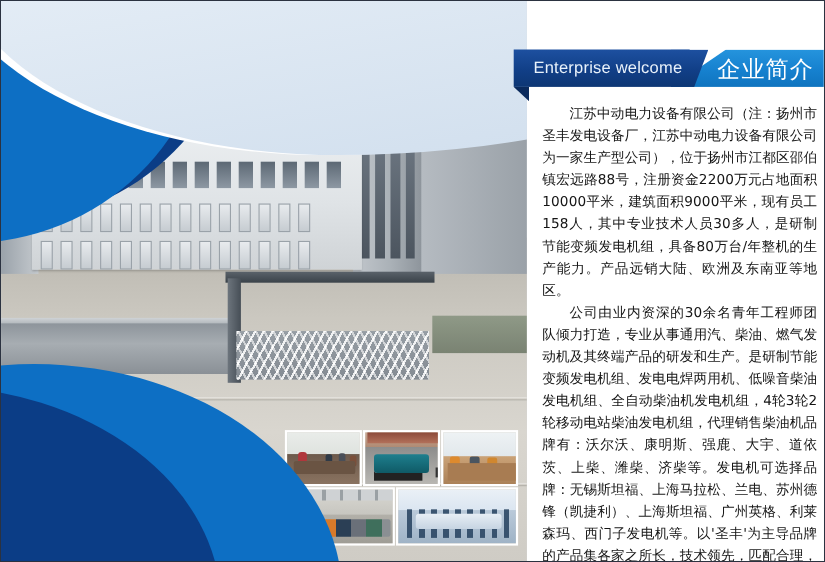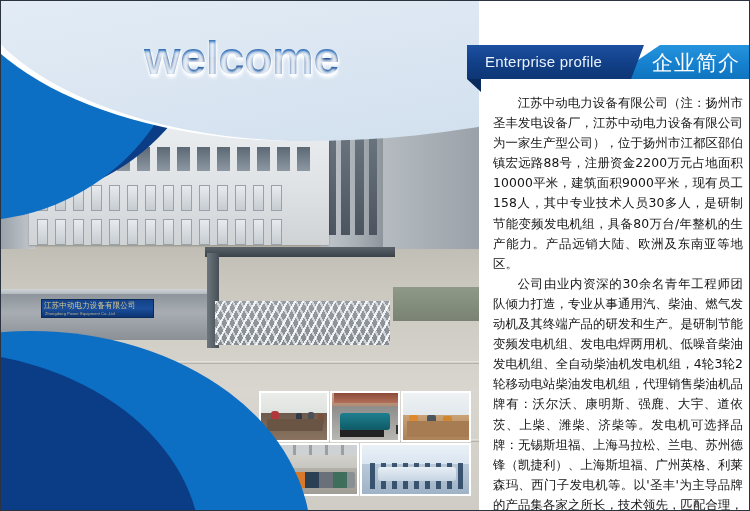--- a/index.html
+++ b/index.html
@@ -317,24 +317,20 @@
         <div class="win"></div>
         <div class="win"></div>
       <div class="win"></div>
         <div class="win"></div>
     </div>
 
     <div class="bld-sign">中动电力</div>
 
     <div class="wall-cap"></div>
     <div class="wall"></div>
-    <div class="signboard">
-      <div class="cn">江苏中动电力设备有限公司</div>
-      <div class="en">Zhongdong Power Equipment Co.,Ltd</div>
-    </div>
 
     <div class="gate-beam"></div>
     <div class="gate-post"></div>
     <div class="gate"></div>
     <div class="shrub"></div>
 
     <div class="joint" style="left:0;top:360px;width:478px;"></div>
     <div class="jointd" style="left:0;top:362px;width:478px;"></div>
     <div class="joint" style="left:0;top:438px;width:478px;"></div>
     <div class="jointd" style="left:0;top:440px;width:478px;"></div>
@@ -357,33 +353,32 @@
       </div>
     </div>
 
     <div class="swoosh-tl"></div>
     <div class="swoosh-tl2"></div>
     <div class="header-wedge-edge"></div>
     <div class="header-wedge"></div>
     <div class="swoosh-bl"></div>
     <div class="swoosh-bl2"></div>
 
-    <div id="welcome">welcome</div>
   </div>
 
   <div class="panel-shadow"></div>
 
   <div id="right-panel">
 
     <div id="profile-banner">
       <div class="banner-dark"></div>
       <div class="banner-light"></div>
       <div class="banner-wedge"></div>
       <div class="banner-tail"></div>
-      <div class="banner-en">Enterprise profile</div>
+      <div class="banner-en">Enterprise welcome</div>
       <div class="banner-cn">企业简介</div>
     </div>
 
     <div id="profile-text">
       <p>江苏中动电力设备有限公司（注：扬州市圣丰发电设备厂，江苏中动电力设备有限公司为一家生产型公司），位于扬州市江都区邵伯镇宏远路88号，注册资金2200万元占地面积10000平米，建筑面积9000平米，现有员工158人，其中专业技术人员30多人，是研制节能变频发电机组，具备80万台/年整机的生产能力。产品远销大陆、欧洲及东南亚等地区。</p>
       <p>公司由业内资深的30余名青年工程师团队倾力打造，专业从事通用汽、柴油、燃气发动机及其终端产品的研发和生产。是研制节能变频发电机组、发电电焊两用机、低噪音柴油发电机组、全自动柴油机发电机组，4轮3轮2轮移动电站柴油发电机组，代理销售柴油机品牌有：沃尔沃、康明斯、强鹿、大宇、道依茨、上柴、潍柴、济柴等。发电机可选择品牌：无锡斯坦福、上海马拉松、兰电、苏州德锋（凯捷利）、上海斯坦福、广州英格、利莱森玛、西门子发电机等。以'圣丰'为主导品牌的产品集各家之所长，技术领先，匹配合理，美观大方，性能卓越! 准确的市场和产品定位，最优化的性价比，精明着客户的选择。广泛应用于国内外各大行业，如工厂、酒店、房地产、楼宇、铁路、石油、矿山、电信系统等。</p>
     </div>
 
   </div>
 </div>

